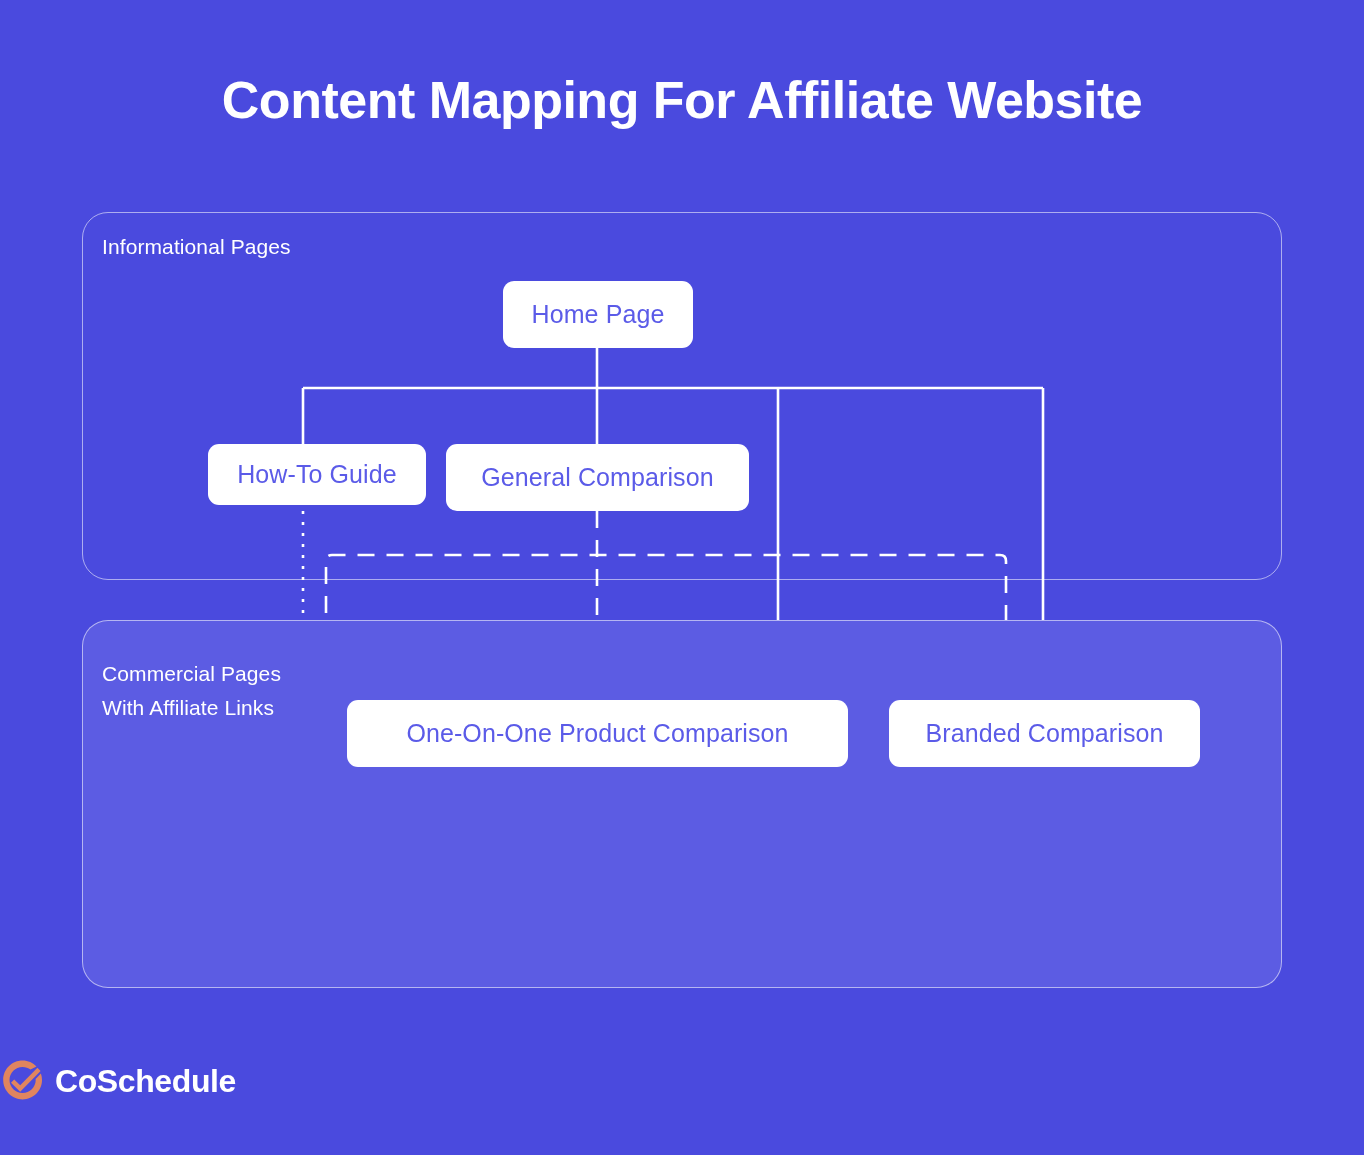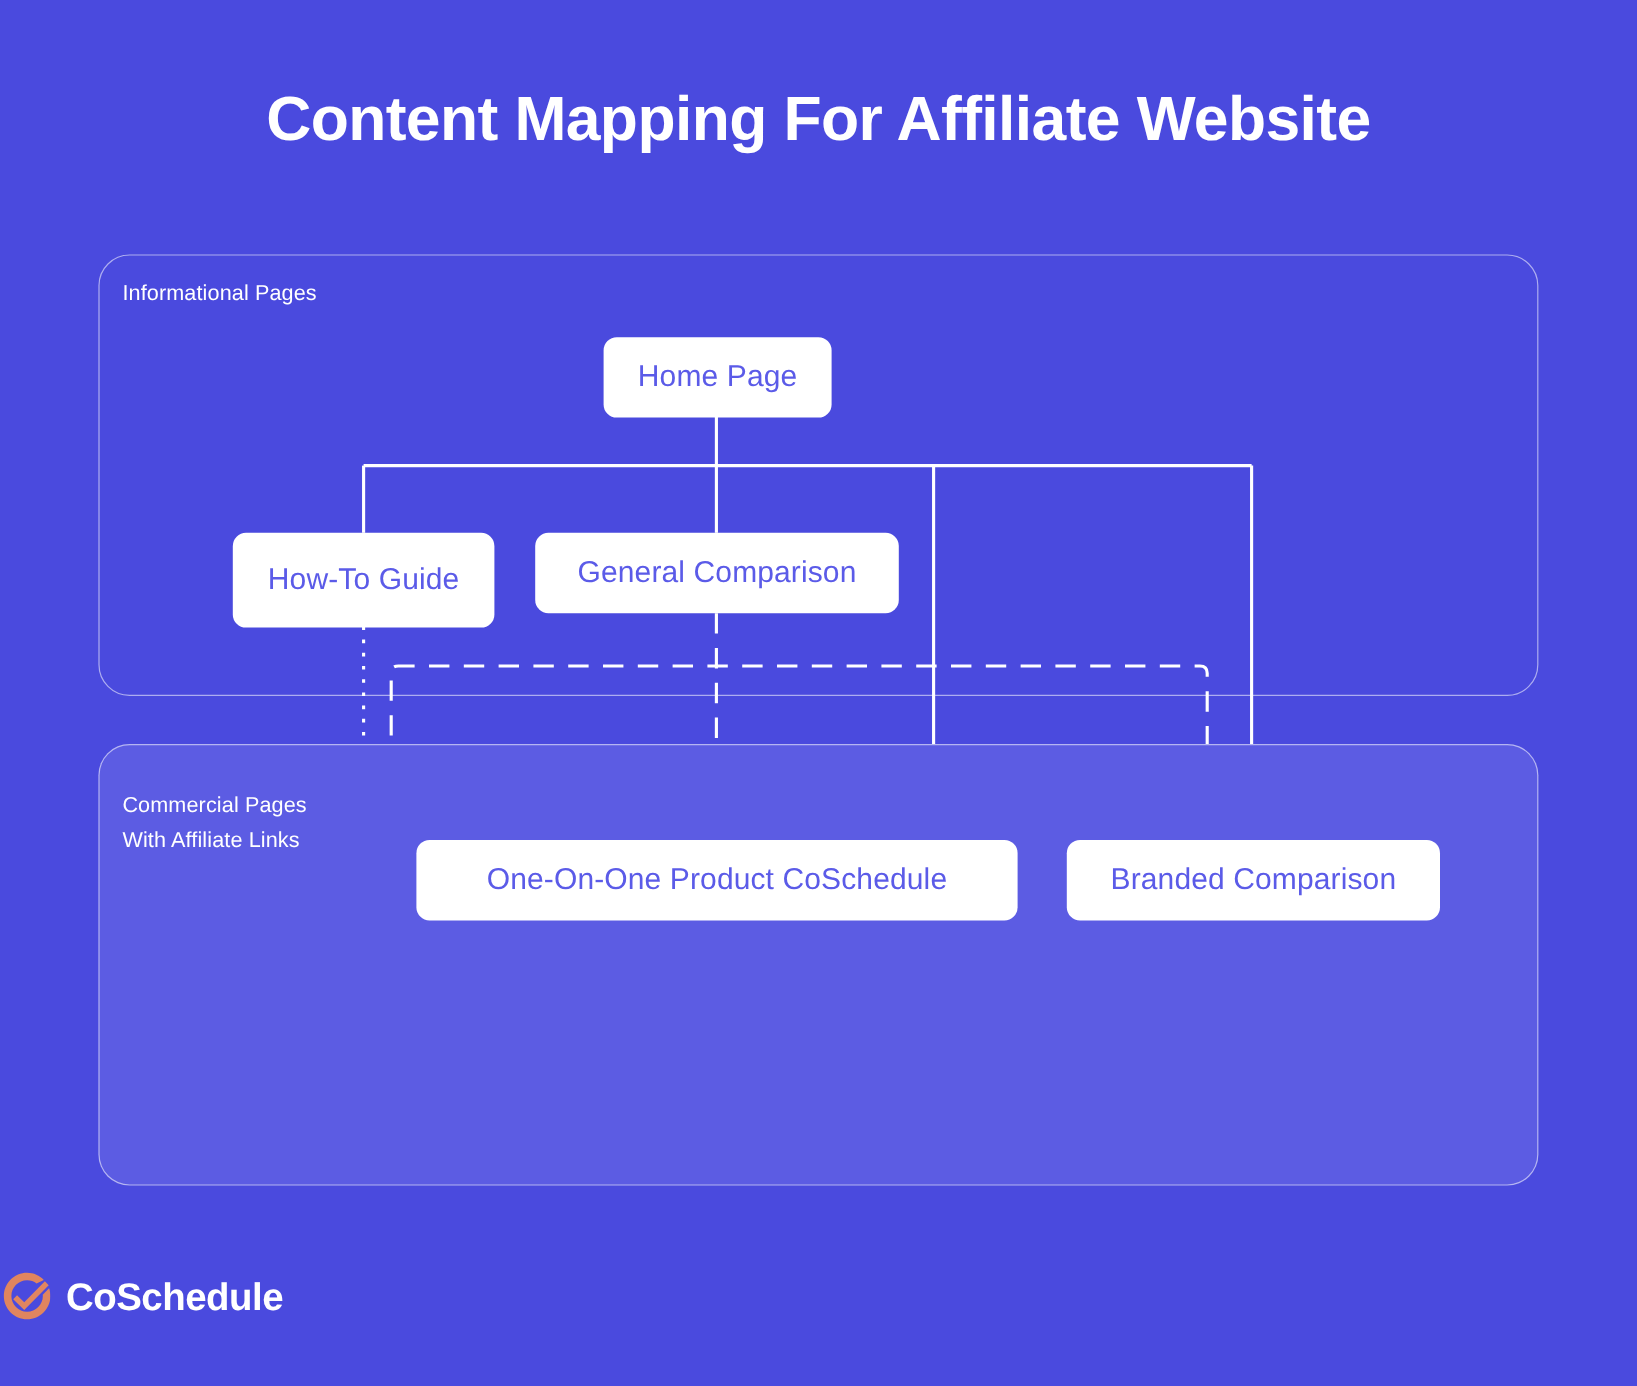--- a/index.html
+++ b/index.html
@@ -62,21 +62,21 @@
   #panel-commercial {
     left: 82px;
     top: 620px;
     width: 1200px;
     height: 368px;
     background: #5c5ce3;
   }
   .panel-label {
     position: absolute;
     color: #ffffff;
-    font-size: 18px;
+    font-size: 21px;
     line-height: 1.6;
     letter-spacing: 0.1px;
     white-space: pre-line;
   }
   #label-informational { left: 102px; top: 230px; }
   #label-commercial    { left: 102px; top: 638px; margin-top: 19px; }
 
   
   .node {
     position: absolute;
@@ -86,21 +86,21 @@
     align-items: center;
     justify-content: center;
     color: #5b5be8;
     font-size: 25px;
     letter-spacing: 0.1px;
     box-sizing: border-box;
     white-space: nowrap;
   }
 
   #node-home        { left: 503px; top: 265px; width: 190px; height: 67px; margin-top: 16px; }
-  #node-howto       { left: 194px; top: 444px; width: 218px; height: 79px; }
+  #node-howto       { left: 208px; top: 444px; width: 218px; height: 61px; }
   #node-general     { left: 446px; top: 444px; width: 303px; height: 67px; }
   #node-oneonone    { left: 347px; top: 700px; width: 501px; height: 67px; }
   #node-branded     { left: 889px; top: 700px; width: 311px; height: 67px; }
   #node-review      { left: 199px; top: 890px; width: 236px; height: 67px; }
 
   
   #footer-logo {
     position: absolute;
     left: 0;
     top: 1060px;
@@ -156,21 +156,21 @@
   <div class="panel" id="panel-informational"></div>
   <div class="panel-label" id="label-informational">Informational Pages</div>
 
   <div class="panel" id="panel-commercial"></div>
   <div class="panel-label" id="label-commercial">Commercial Pages
 With Affiliate Links</div>
 
   <div class="node" id="node-home">Home Page</div>
   <div class="node" id="node-howto">How-To Guide</div>
   <div class="node" id="node-general">General Comparison</div>
-  <div class="node" id="node-oneonone">One-On-One Product CoSchedule</div>
+  <div class="node" id="node-oneonone">One-On-One Product Comparison</div>
   <div class="node" id="node-branded">Branded Comparison</div>
 
   <div id="footer-logo">
     <svg id="coschedule-mark" width="42" height="42" viewBox="0 0 42 42" xmlns="http://www.w3.org/2000/svg">
       <path d="M36.5 6.6 C33.0 2.9 28.1 0.6 22.6 0.6 C11.9 0.6 3.2 9.3 3.2 20.0
                C3.2 30.7 11.9 39.4 22.6 39.4 C33.3 39.4 42.0 30.7 42.0 20.0
                C42.0 17.7 41.6 15.5 40.9 13.5 L35.6 18.9 C35.7 19.3 35.7 19.7 35.7 20.0
                C35.7 27.2 29.8 33.1 22.6 33.1 C15.4 33.1 9.5 27.2 9.5 20.0
                C9.5 12.8 15.4 6.9 22.6 6.9 C25.6 6.9 28.3 7.9 30.5 9.6 Z" fill="#e0855f"></path>
       <path d="M14.2 19.4 L11.0 22.7 L20.2 31.7 L40.6 11.0 L37.4 7.8 L20.2 25.2 Z" fill="#e0855f"></path>

